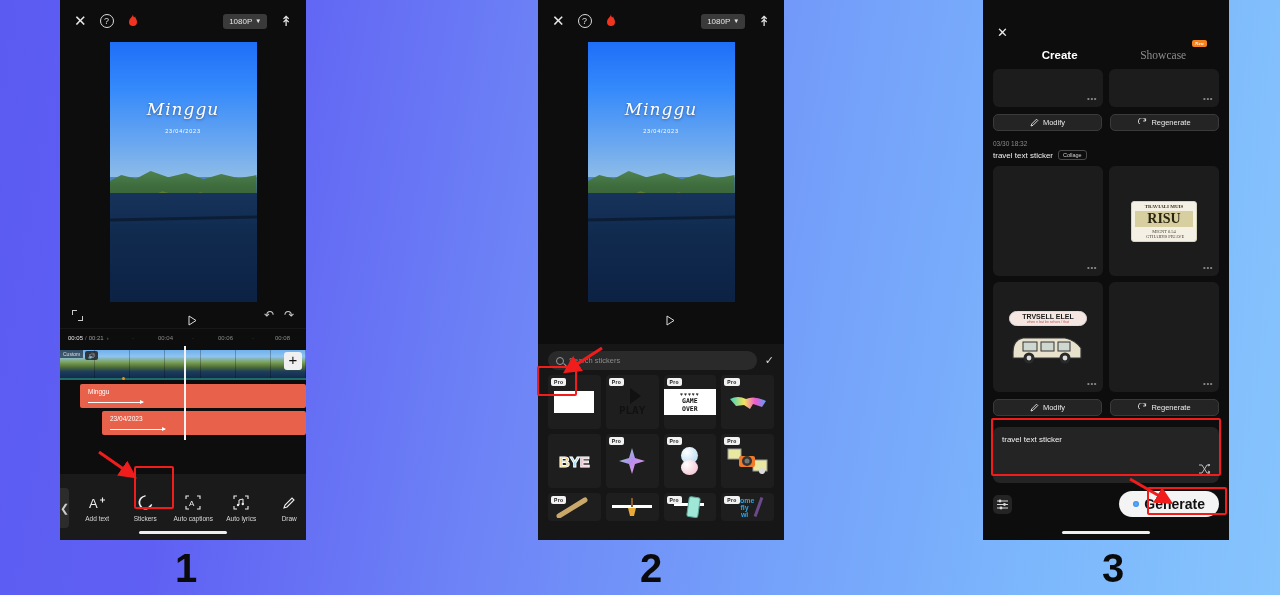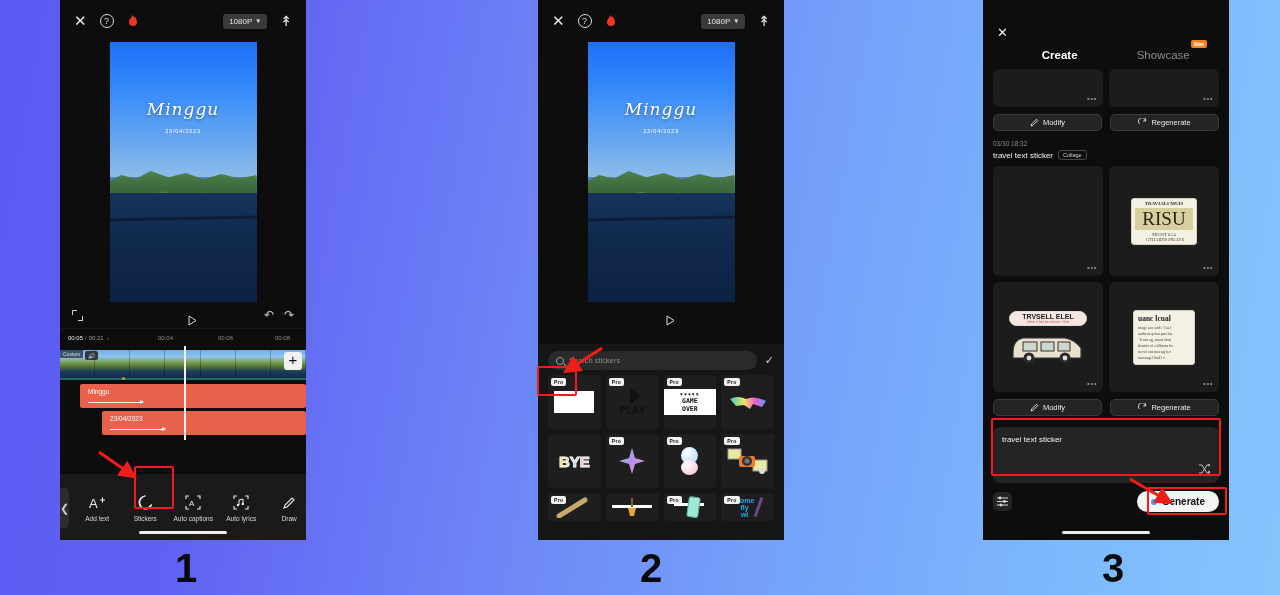--- a/index.html
+++ b/index.html
@@ -169,21 +169,21 @@
   
   .stat-bar { height:22px; display:flex; align-items:center; justify-content:space-between;
     padding:0 14px; color:#f0f0f0; font-size:10px; font-weight:bold; }
   .stat-right { display:flex; align-items:center; gap:5px; }
   .bat { width:14px; height:7px; border:1px solid #bbb; border-radius:2px; position:relative; }
   .bat::after{content:"";position:absolute;left:1px;top:1px;bottom:1px;width:4px;background:#e8a13a;border-radius:1px;}
   .tabs-row { display:flex; align-items:center; padding:4px 14px 8px 14px; gap:0; position:relative; }
   .tab-x { color:#eee; font-size:13px; font-weight:300; }
   .tab { flex:1; text-align:center; font-size:11.5px; position:relative;margin-top:45px; }
   .tab-on { color:#fff; font-weight:bold; }
-  .tab-off { color:#8d8d8d; }
+  .tab-off { color:#8d8d8d;font-family:Liberation Serif, serif; }
   .new-badge { position:absolute; top:-9px; right:8px; background:#f5821f; color:#fff;
     font-size:5px; padding:1px 3px; border-radius:2px; font-weight:bold; font-style:italic; }
   .res-grid { display:grid; grid-template-columns:1fr 1fr; gap:6px; padding:0 10px; }
   .res-cell { background:#1c1c1c; border-radius:6px; position:relative;
     display:flex; align-items:center; justify-content:center; overflow:hidden; }
   .dots { position:absolute; right:6px; bottom:4px; color:#8a8a8a; font-size:8px; letter-spacing:.5px; }
   .act-row { display:flex; gap:8px; padding:7px 10px; }
   .act-btn { flex:1; background:#242424; border:1px solid #3a3a3a; border-radius:5px;
     height:17px; display:flex; align-items:center; justify-content:center; gap:4px;
     color:#eaeaea; font-size:7.5px; }
@@ -194,21 +194,21 @@
   .hist-tag { border:1px solid #4a4a4a; border-radius:3px; color:#cfcfcf;
     font-size:5.5px; padding:1px 4px; }
   .prompt-box { margin:4px 10px 0 10px; background:#242424; border-radius:7px;
     height:56px; padding:8px 9px; position:relative; }
   .prompt-txt { color:#f2f2f2; font-size:8px; }
   .shuffle { position:absolute; right:9px; bottom:7px; color:#bdbdbd; font-size:10px; }
   .gen-row { display:flex; align-items:center; justify-content:space-between;
     padding:8px 10px 0 10px; }
   .slider-btn { width:19px; height:19px; background:#242424; border-radius:5px;
     display:flex; align-items:center; justify-content:center; }
-  .gen-btn { background:#f4f4f4; color:#111; font-size:10px; font-weight:bold;
+  .gen-btn { background:#f4f4f4; color:#111; font-size:14px; font-weight:bold;
     border-radius:13px; padding:5px 14px; display:flex; align-items:center; gap:5px; }
   .gen-dot { width:6px; height:6px; border-radius:50%;
     background:radial-gradient(circle,#5ab4ff,#2a7de0); }
 
   
   .sk { display:flex; align-items:center; justify-content:center; }
   .label-card { background:#f4f1e4; border:1.5px solid #d8d3bd; border-radius:3px;
     padding:2px 3px; text-align:center; font-family:"Liberation Serif", serif; }
 </style>
 </head>
@@ -567,21 +567,21 @@
     </div>
   </div>
 
   <div class="res-grid" style="grid-template-rows:110px 110px;margin-top:6px">
     <div class="res-cell">
       <span class="dots">•••</span>
     </div>
     <div class="res-cell">
       <div class="label-card" style="width:66px;">
         <div style="font-size:5px;font-weight:bold;color:#3a3020;">TRAVIALI MUIS</div>
-        <div style="font-size:19px;font-weight:normal;color:#2a2410;background:#d8cfa0;margin:2px 0;">RISU</div>
+        <div style="font-size:14px;font-weight:bold;color:#2a2410;background:#d8cfa0;margin:2px 0;">RISU</div>
         <div style="font-size:4.5px;color:#4a4030;">MIGNT 0.54<br>&nbsp;&nbsp;GTHAIDIS PIUAVE</div>
       </div>
       <span class="dots">•••</span>
     </div>
 
     <div class="res-cell">
       <div style="position:relative;width:78px;">
         <div style="background:#f6e6e2;border:1.5px solid #ddd;border-radius:8px;text-align:center;padding:1px 2px;">
           <div style="font-size:7px;font-weight:bold;color:#1a1a1a;">TRVSELL ELEL</div>
           <div style="font-size:3.5px;color:#c05050;">when n bat be sehors / that</div>
@@ -593,26 +593,20 @@
           <rect x="49" y="18" width="12" height="9" fill="#cfd8d0" stroke="#333"></rect>
           <circle cx="20" cy="34" r="5.5" fill="#2a2a2a"></circle>
             <circle cx="20" cy="34" r="2.4" fill="#ddd"></circle>
           <circle cx="56" cy="34" r="5.5" fill="#2a2a2a"></circle>
             <circle cx="56" cy="34" r="2.4" fill="#ddd"></circle>
         </svg>
       </div>
       <span class="dots">•••</span>
     </div>
     <div class="res-cell">
-      <div class="label-card" style="width:62px;text-align:left;padding:3px 4px;">
-        <div style="font-size:7.5px;font-weight:bold;color:#1a1a1a;font-family:'Liberation Serif',serif;">uanc lcual</div>
-        <div style="font-size:4px;color:#4a4230;line-height:6px;margin-top:2px;">
-          mage een aorli&nbsp;&nbsp;Cael<br>audiens qetaa pan lua<br>&nbsp;Teom ag_anusi thisi<br>finania ol esllbiom bo<br>nevel out anseug feo<br>aemeagel barl'i c
-        </div>
-      </div>
       <span class="dots">•••</span>
     </div>
   </div>
 
   <div class="act-row">
     <div class="act-btn">
       <svg width="9" height="9" viewBox="0 0 9 9">
           <path d="M1 8l.7-2L6.5 1.2 7.8 2.5 3 7.3z" fill="none" stroke="#eaeaea" stroke-width=".9"></path>
         </svg>
       <span>Modify</span>

